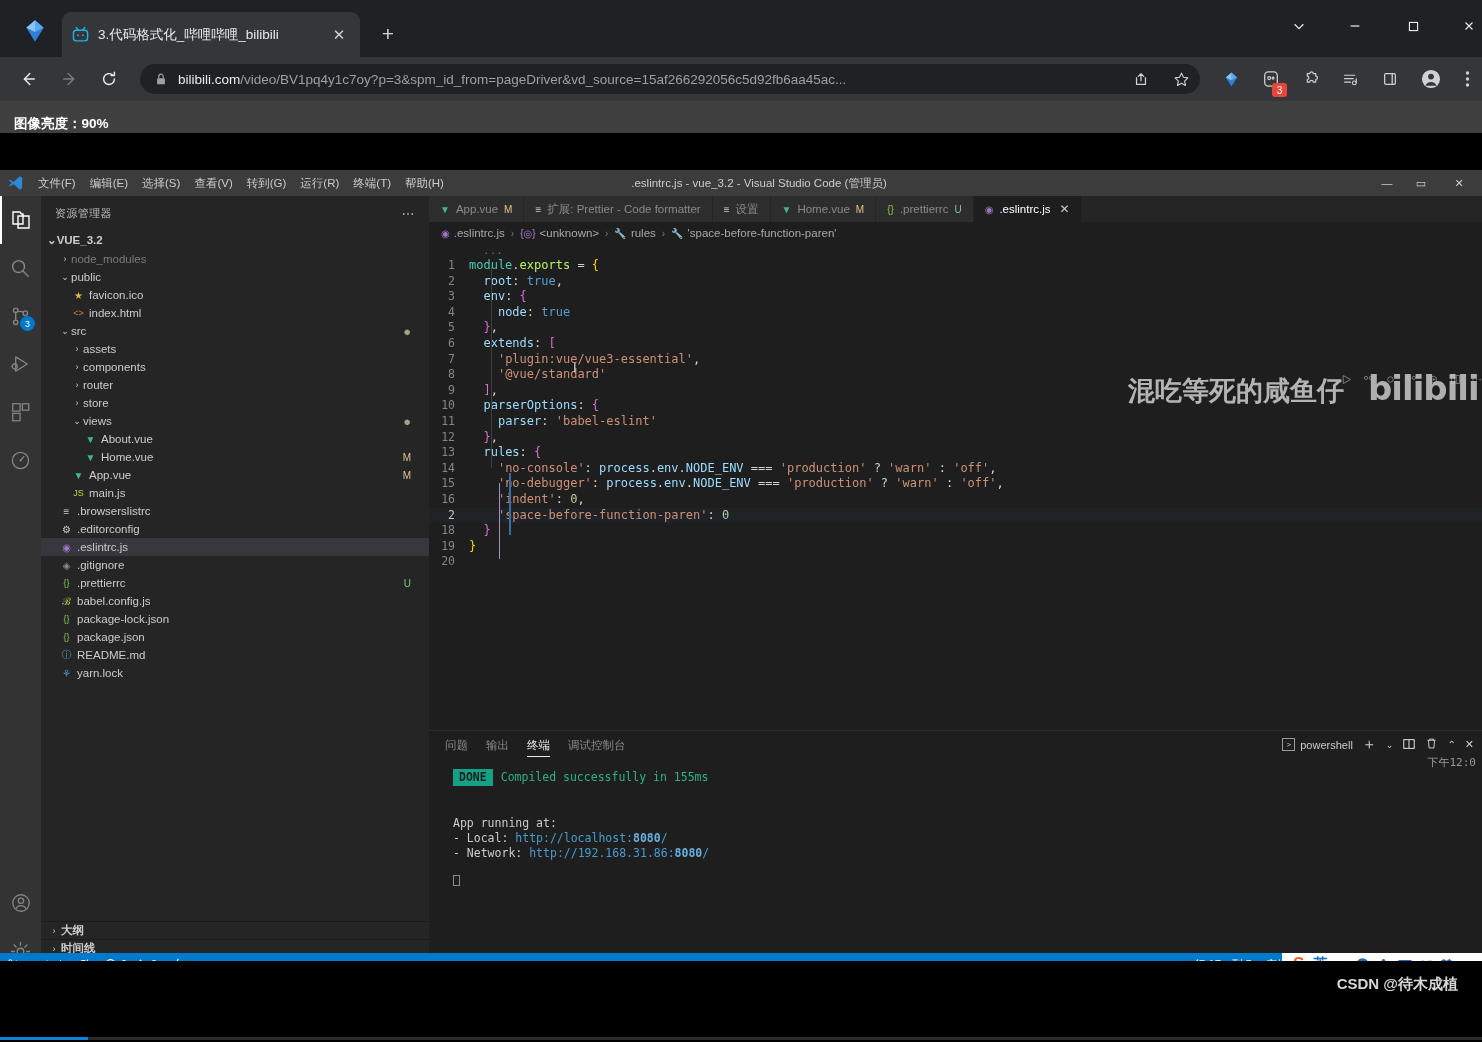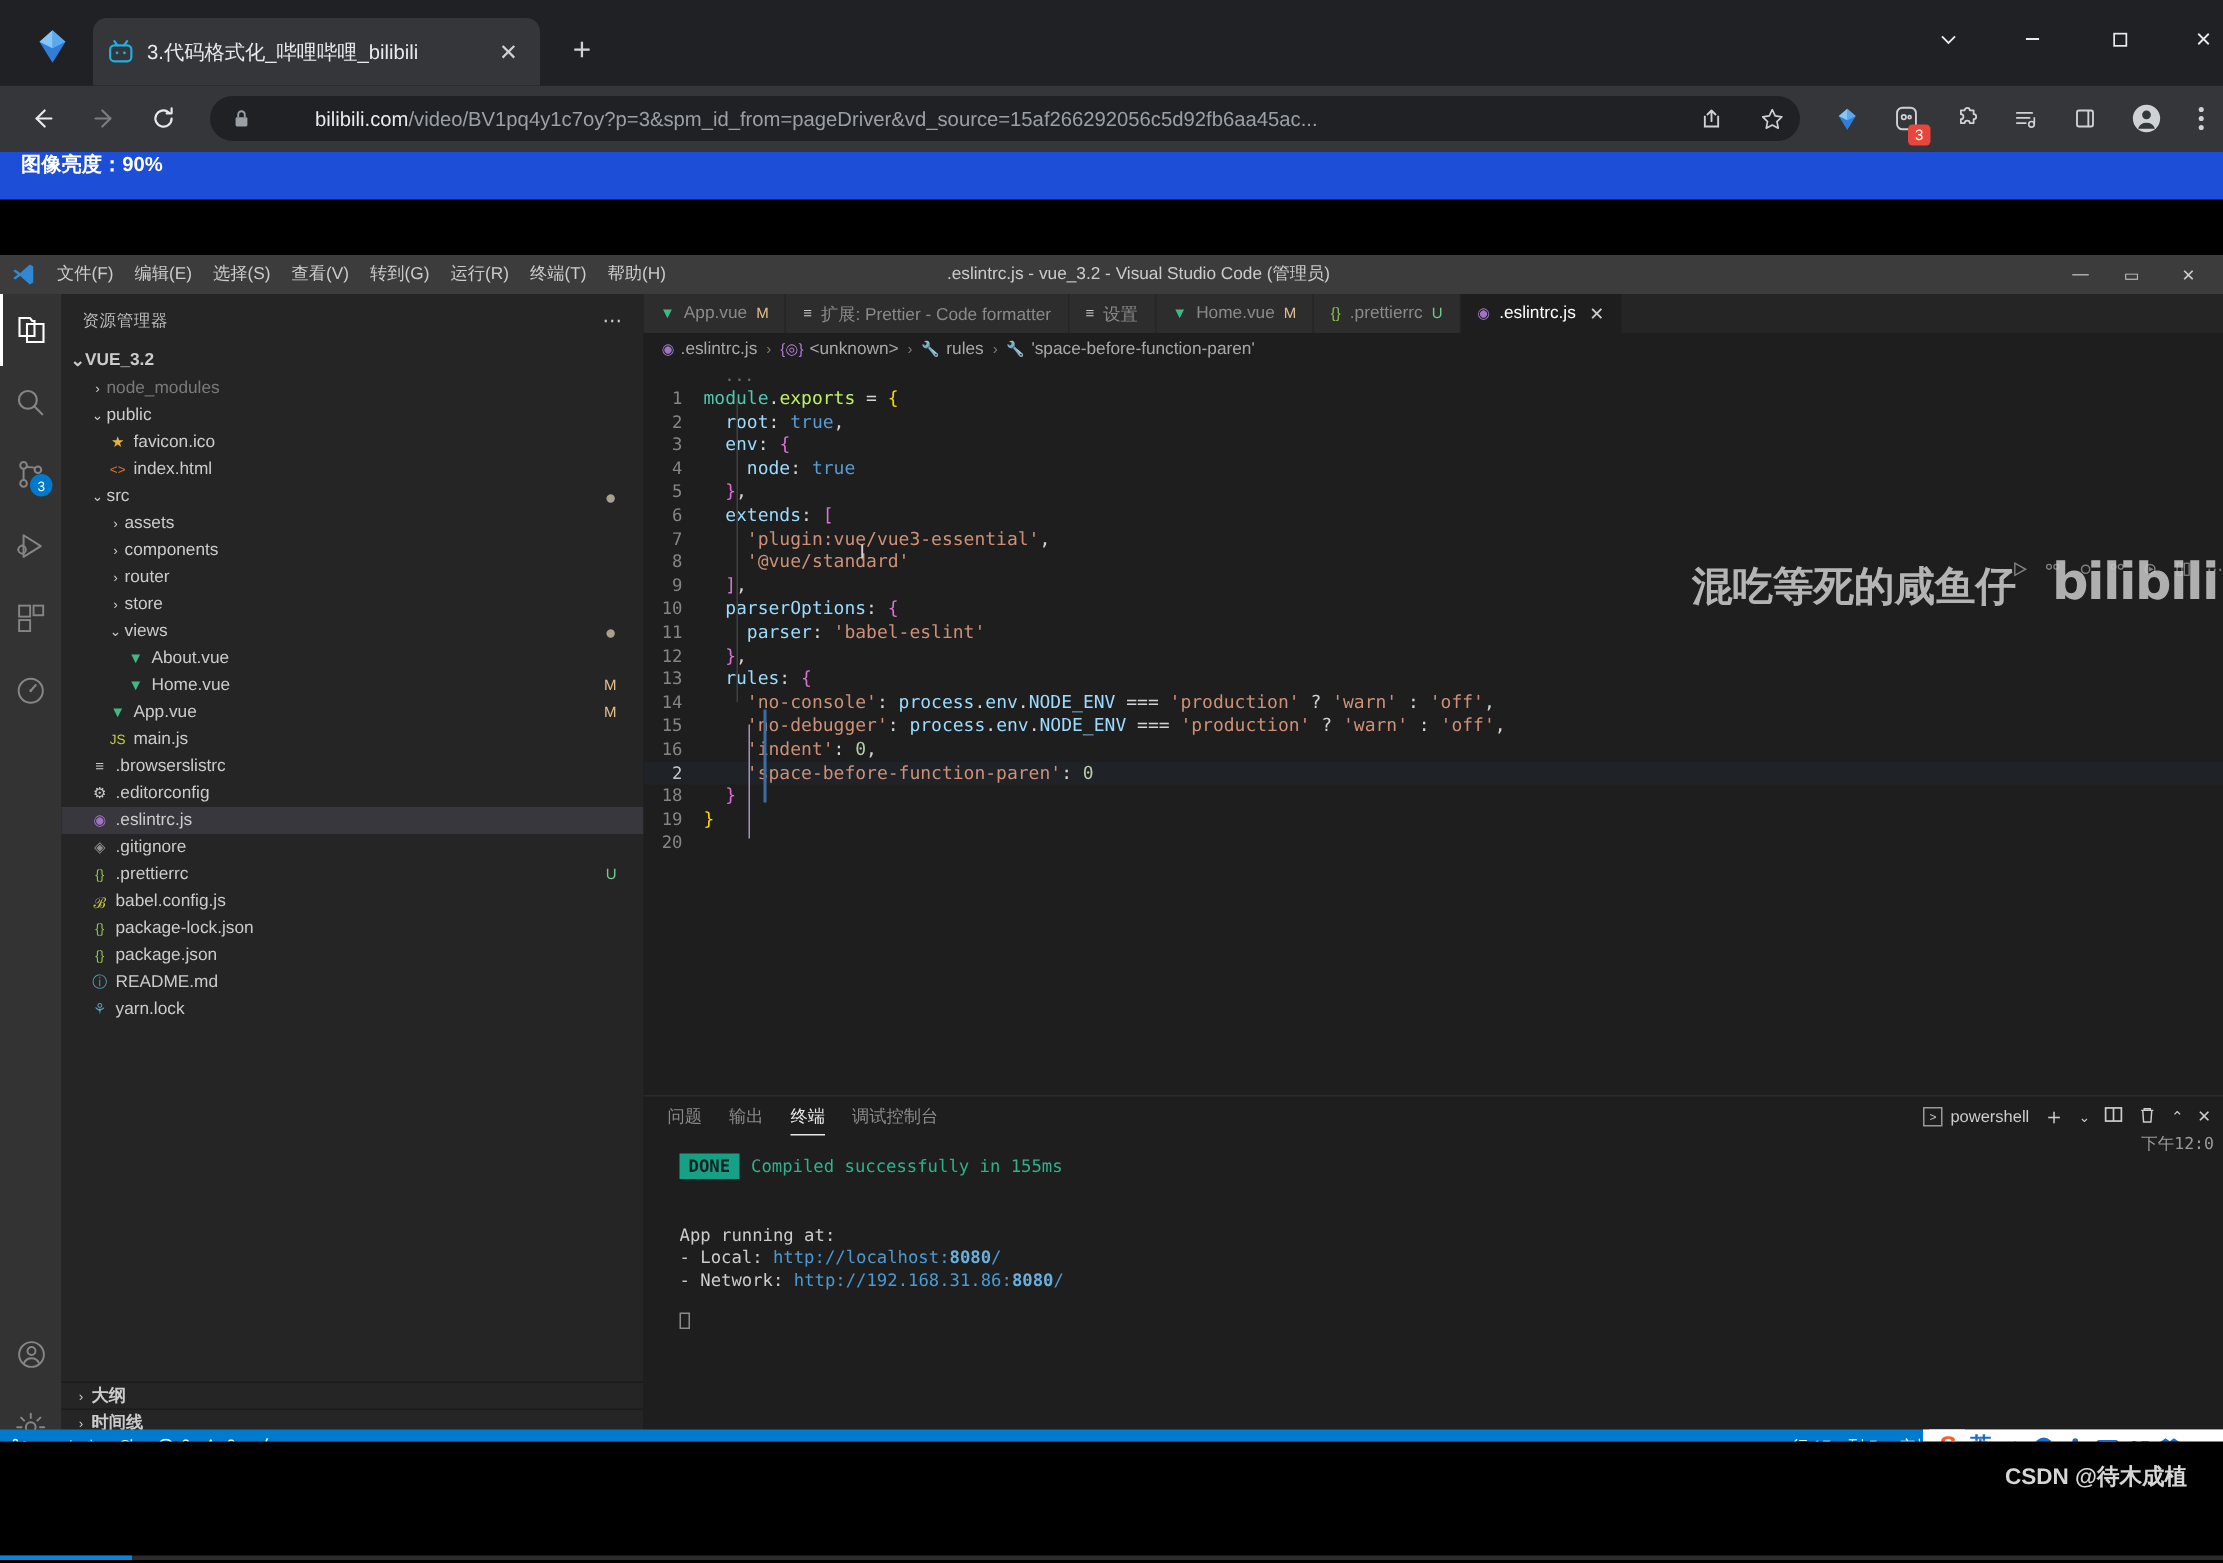--- a/index.html
+++ b/index.html
@@ -52,21 +52,21 @@
     position:absolute; top:9px; width:26px; height:26px;
     display:flex; align-items:center; justify-content:center;
     color:#e8eaed; font-size:17px;
   }
   .nav-back { left:15px; }
   .nav-fwd  { left:57px; color:#7b7e81; }
   .nav-reload { left:96px; }
   .omnibox {
     position:absolute; left:140px; top:7px; width:1060px; height:30px;
     background:#202124; border-radius:15px;
-    display:flex; align-items:center; padding:0 14px; overflow:hidden;gap:32px;
+    display:flex; align-items:center; padding:0 14px; overflow:hidden;
   }
   .omnibox .lock { width:14px; height:14px; margin-right:10px; flex:0 0 auto; }
   .omnibox .urltext {
     font-size:13.5px; white-space:nowrap; overflow:hidden; flex:1 1 auto;
     color:#9aa0a6;
   }
   .omnibox .urltext b { color:#e8eaed; font-weight:normal; }
   .tb-icon {
     position:absolute; top:9px; width:26px; height:26px;
     display:flex; align-items:center; justify-content:center;
@@ -83,21 +83,21 @@
   .tb-menu    { left:1458px; width:18px;}
   .ext-badge {
     position:absolute; left:1272px; top:26px; min-width:15px; height:14px;
     background:#e8453c; color:#fff; font-size:10px; border-radius:3px;
     display:flex; align-items:center; justify-content:center; padding:0 3px;
   }
 
   
   .brightness-bar {
     position:absolute; left:0; top:101px; width:1482px; height:32px;
-    background:#1d4ed8; display:flex; align-items:flex-start; padding-left:14px;
+    background:#404040; display:flex; align-items:flex-end; padding-left:14px;
   }
   .brightness-bar span { color:#fff; font-size:13.5px; font-weight:bold; }
 
   
   .video {
     position:absolute; left:0; top:170px; width:1482px; height:805px;
     background:#1e1e1e; overflow:hidden;
   }
   .vscode-titlebar {
     position:absolute; left:0; top:0; width:1482px; height:26px;

